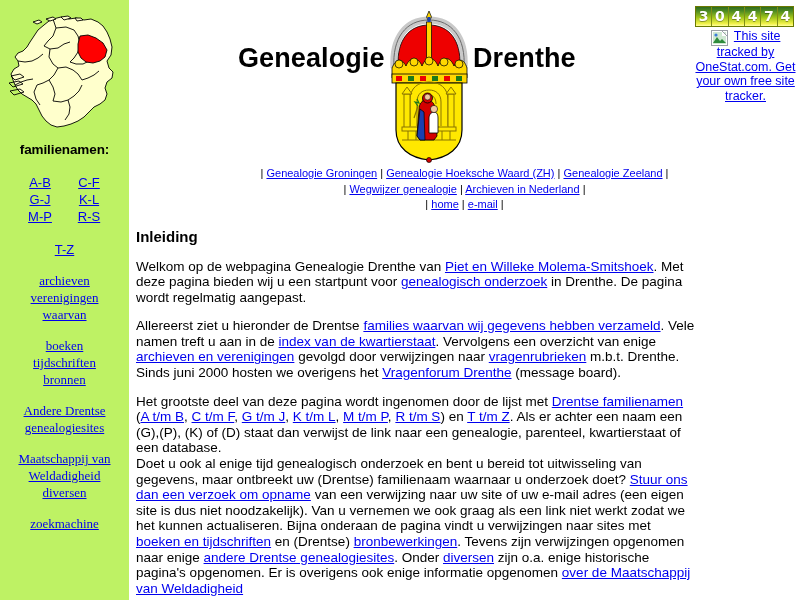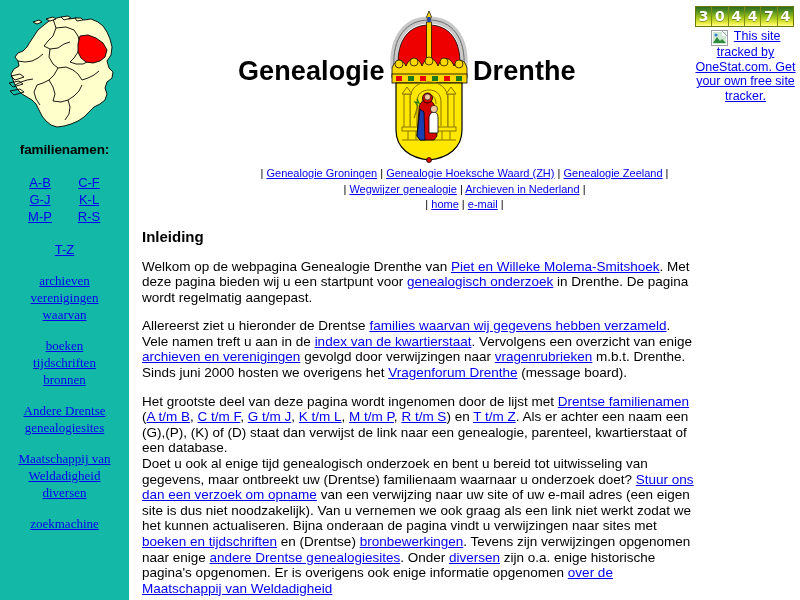--- a/index.html
+++ b/index.html
@@ -17,21 +17,21 @@
     width: 800px;
     height: 600px;
     display: flex;
     align-items: stretch;
   }
 
   
   .sidebar {
     width: 129px;
     min-width: 129px;
-    background: #14b8a6;
+    background: #bef264;
     text-align: center;
     font-size: 13px;
     line-height: 16px;
     padding-top: 14px;
     box-sizing: border-box;
   }
   .map-wrap {
     width: 118px;
     height: 122px;
     margin: 0 auto 6px auto;
@@ -74,21 +74,21 @@
   }
   .crest {
     position: absolute;
     left: 255px;
     top: 8px;
     width: 90px;
     height: 155px;
   }
   .title-left, .title-right {
     position: absolute;
-    top: 56px;
+    top: 43px;
     font-size: 27px;
     font-weight: bold;
     color: #000000;
     white-space: nowrap;
     letter-spacing: 0.1px;
   }
   .title-left { left: 109px; }
   .title-right { left: 344px; }
 
   
@@ -96,21 +96,21 @@
     text-align: center;
     font-size: 11px;
     line-height: 15.5px;
     color: #000;
     padding: 0 4px;
   }
   .nav div { white-space: nowrap; }
 
   
   .content {
-    padding: 16px 105px 0 13px;
+    padding: 16px 105px 0 7px;
     font-size: 13.5px;
     line-height: 15.6px;
     color: #000000;
   }
   .content h2 {
     font-size: 15px;
     font-weight: bold;
     margin: 0 0 14px 0;
     line-height: 16px;
   }

